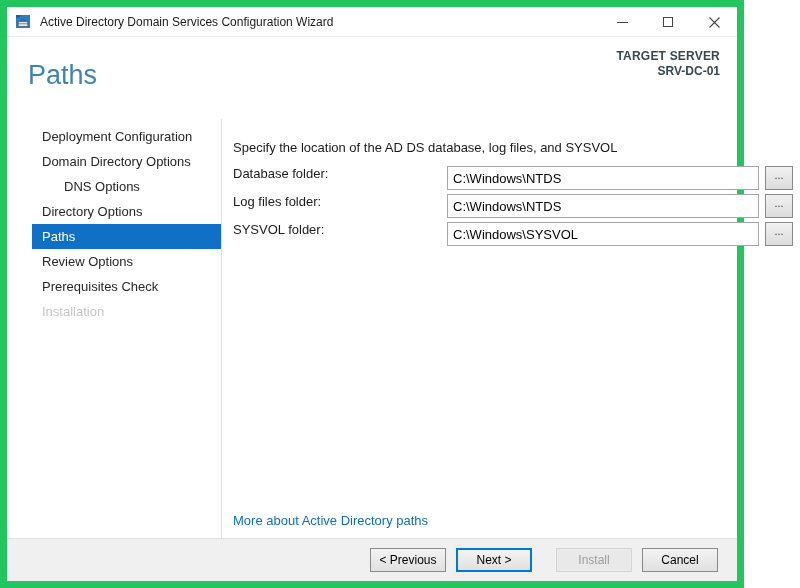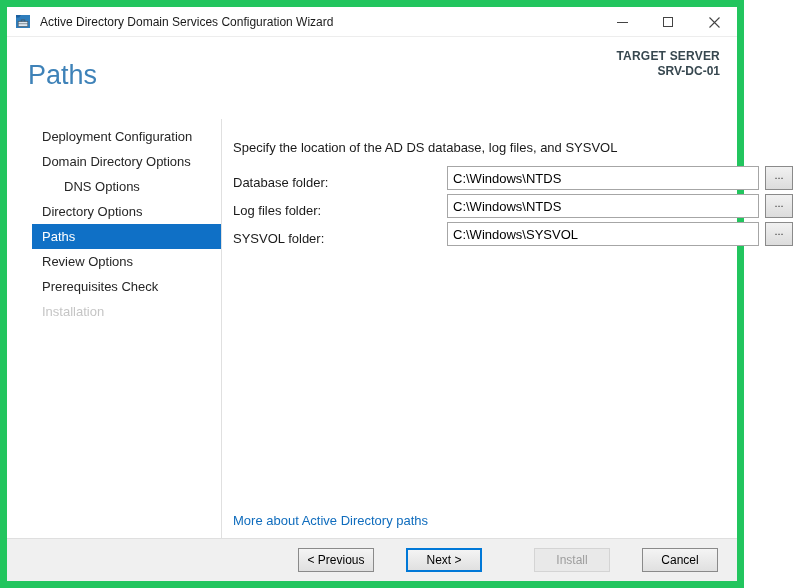--- a/index.html
+++ b/index.html
@@ -59,21 +59,21 @@
     cursor: default;
     white-space: nowrap;
   }
   .nav-item.indent { padding-left: 32px; }
   .nav-item.selected { background: #0f70c6; color: #ffffff; }
   .nav-item.disabled { color: #c5c5c5; }
 
   
   .main { position: absolute; left: 226px; top: 132px; width: 560px; }
   .description { font-size: 13px; line-height: 17px; color: #1a1a1a; }
-  .field-row { display: flex; align-items: flex-end; margin-top: 4px; }
+  .field-row { display: flex; align-items: flex-start; margin-top: 4px; }
   .field-row.first { margin-top: 10px; }
   .field-label { width: 214px; flex: 0 0 auto; font-size: 13px; color: #1a1a1a; }
   .field-input {
     flex: 1 1 auto; height: 24px;
     border: 1px solid #a6a6a6; background: #ffffff;
     font-family: "Liberation Sans", "DejaVu Sans", sans-serif;
     font-size: 13px; color: #000000;
     padding: 0 5px;
     outline: none;
   }
@@ -92,31 +92,30 @@
     cursor: pointer; text-decoration: none;
   }
 
   
   .footer {
     position: absolute; left: 0; right: 0; bottom: 0; height: 43px;
     background: #f0f0f0;
     border-top: 1px solid #dfdfdf;
     display: flex; align-items: center; justify-content: flex-end;
     padding-right: 19px;
-    gap: 28px;
   }
   .btn {
     min-width: 76px; height: 24px;
     background: linear-gradient(#f4f4f4, #e0e0e0);
     border: 1px solid #8a8a8a;
     font-family: "Liberation Sans", "DejaVu Sans", sans-serif;
     font-size: 12px; color: #000000;
     cursor: pointer;
   }
-  .btn + .btn { margin-left: 4px; }
+  .btn + .btn { margin-left: 10px; }
   .btn.default { border: 2px solid #0078d7; }
   .btn.gap-left { margin-left: 24px; }
   .btn.disabled {
     background: #e9e9e9; border: 1px solid #d4d4d4; color: #9d9d9d;
     cursor: default;
   }
 </style>
 </head>
 <body>
 

